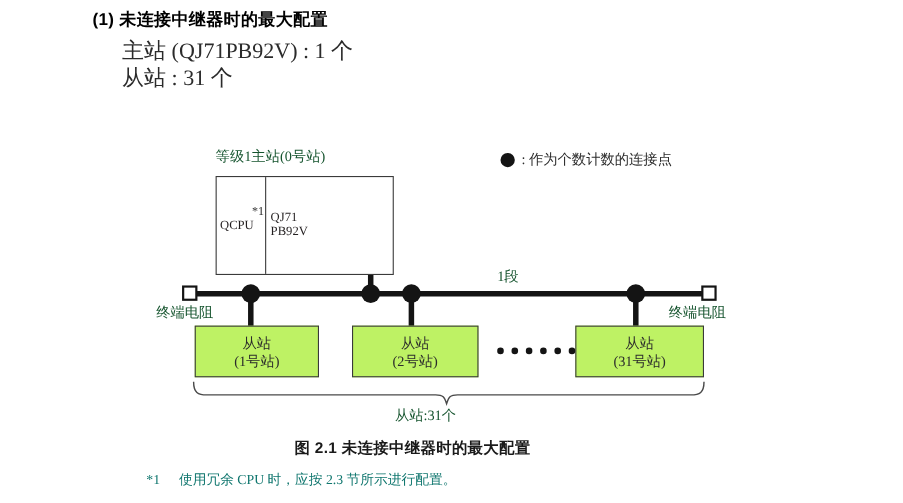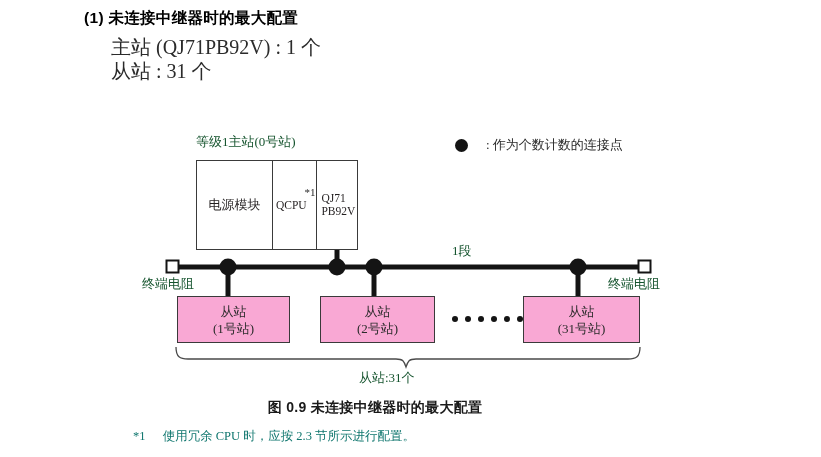--- a/index.html
+++ b/index.html
@@ -59,21 +59,21 @@
     line-height: 15px;
   }
 
   
   #legend {
     position: absolute;
     left: 455px;
     top: 136px;
     display: flex;
     align-items: center;
-    gap: 18px;
+    gap: 6px;
     white-space: nowrap;
   }
   #legend-dot {
     width: 13px;
     height: 13px;
     border-radius: 50%;
     background: #141414;
     display: inline-block;
   }
   #legend-text {
@@ -135,21 +135,21 @@
     position: absolute;
     box-sizing: border-box;
     border: 1px solid #3a3a3a;
     display: flex;
     flex-direction: column;
     align-items: center;
     justify-content: center;
     font-size: 13px;
     line-height: 17px;
     color: #2b2b2b;
-    background: #f9a8d4;
+    background: #bef264;
   }
   #slave-1 { left: 177px; top: 296px; width: 113px; height: 47px; }
   #slave-2 { left: 320px; top: 296px; width: 115px; height: 47px; }
   #slave-31 { left: 523px; top: 296px; width: 117px; height: 47px; }
 
   
   #term-left-label  { left: 142px; top: 276px; }
   #term-right-label { left: 608px; top: 276px; }
   #segment-label    { left: 452px; top: 243px; }
   #bracket-label    { left: 359px; top: 370px; }
@@ -236,23 +236,20 @@
   </svg>
 
   <div id="legend">
     <span id="legend-dot"></span>
     <span id="legend-text">: 作为个数计数的连接点</span>
   </div>
 
   <div class="fig-label" id="rack-title">等级1主站(0号站)</div>
 
   <div id="rack">
-    <div class="rack-cell" id="rack-cell-power">
-      <span>电源模块</span>
-    </div>
     <div class="rack-cell" id="rack-cell-cpu">
       <span>QCPU</span>
       <span id="asterisk-note">*1</span>
     </div>
     <div class="rack-cell" id="rack-cell-master">
       <span>QJ71<br>PB92V</span>
     </div>
   </div>
 
   <div class="fig-label" id="term-left-label">终端电阻</div>
@@ -277,18 +274,18 @@
     <span></span>
     <span></span>
     <span></span>
     <span></span>
     <span></span>
   </div>
 
   <div class="fig-label" id="bracket-label">从站:31个</div>
 </div>
 
-<div id="figure-caption">图 0.9  未连接中继器时的最大配置</div>
+<div id="figure-caption">图 2.1  未连接中继器时的最大配置</div>
 
 <div id="footnote">
   <span id="footnote-marker">*1</span>
   <span>使用冗余 CPU 时，应按 2.3 节所示进行配置。</span>
 </div>
 
 </body></html>

